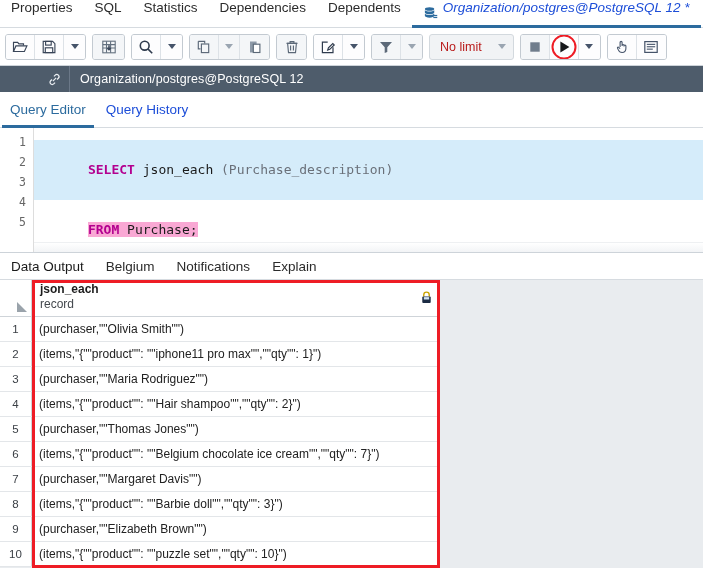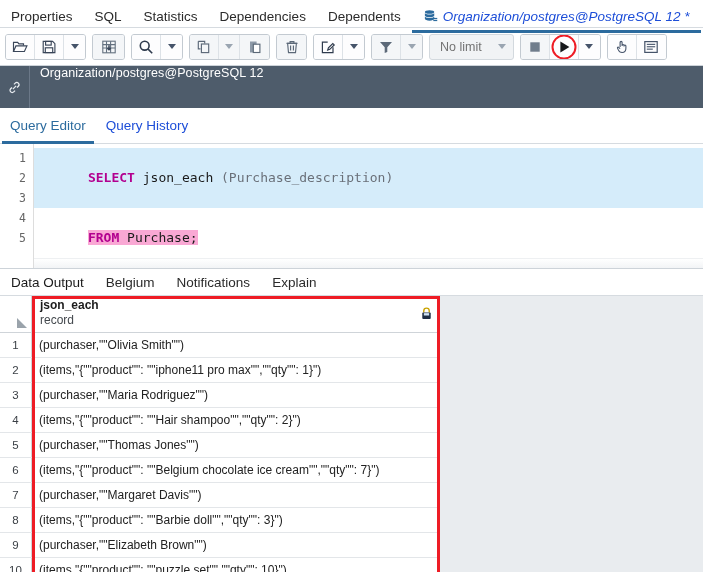--- a/index.html
+++ b/index.html
@@ -16,22 +16,21 @@
   .tabbar {
     height: 28px;
     background: #fff;
     display: flex;
     align-items: stretch;
     border-bottom: 1px solid #d6dbe0;
     position: relative;
   }
   .tab {
     display: flex;
-    align-items: center;
-    padding: 16px 11px;
+    padding: 0 11px;
     font-size: 13.5px;
     color: #2b2b2b;
     cursor: default;
     white-space: nowrap;
     position: relative;
   }
   .tab.active {
     color: #1d4ed8;
     font-style: italic;
   }
@@ -77,21 +76,21 @@
   .tbtn.disabled { background: #f4f6f8; }
   .tbtn.iconbox { width: 31px; }
   .limitbox {
     display: flex; align-items: center;
     height: 26px; margin: 0 3px;
     padding: 0 7px 0 10px;
     background: #f1f3f5;
     border: 1px solid #d3d9de;
     border-radius: 3px;
     font-size: 12.5px;
-    color: #737373;
+    color: #b91c1c;
     gap: 16px;
   }
   .caretglyph {
     width: 0; height: 0;
     border-left: 4.5px solid transparent;
     border-right: 4.5px solid transparent;
     border-top: 5px solid #46546a;
   }
   .caretglyph.muted { border-top-color: #9aa5b1; }
 
@@ -108,25 +107,27 @@
     width: 25px; height: 25px;
     border: 2.5px solid #ee1c25;
     border-radius: 50%;
     left: 50%; top: 50%;
     transform: translate(-50%,-50%);
     pointer-events: none;
   }
 
   
   .connbar {
-    height: 42px;
+    height: 26px;
     background: #4e5c6b;
     display: flex;
+    align-items: center;
     color: #fff;
     font-size: 12.5px;
+    padding-left: 40px;
   }
   .connbar .cicon {
     width: 30px;
     display: flex; align-items: center; justify-content: center;
     border-right: 1px solid #6b7888;
     height: 100%;
   }
   .connbar .ctext { padding-left: 10px; letter-spacing: .1px; }
 
   
@@ -186,20 +187,21 @@
   .cline {
     font-family: "DejaVu Sans Mono", monospace;
     font-size: 13px;
     line-height: 20px;
     white-space: pre;
     padding-left: 7px;
     color: #1b1b1b;
   }
   .cline.sel-full {
     background: #d5ecfa;
+    margin-top: 8px;
   }
   .cline .selspan { background: #f9a8d4; }
   .kw { color: #b3008f; font-weight: bold; }
   .pn { color: #6a7079; }
   .fn { color: #1b1b1b; }
   .editor-hatch {
     position: absolute;
     left: 34px; right: 0; bottom: 0;
     height: 10px;
     background: linear-gradient(#ffffff, #f2f4f6);

